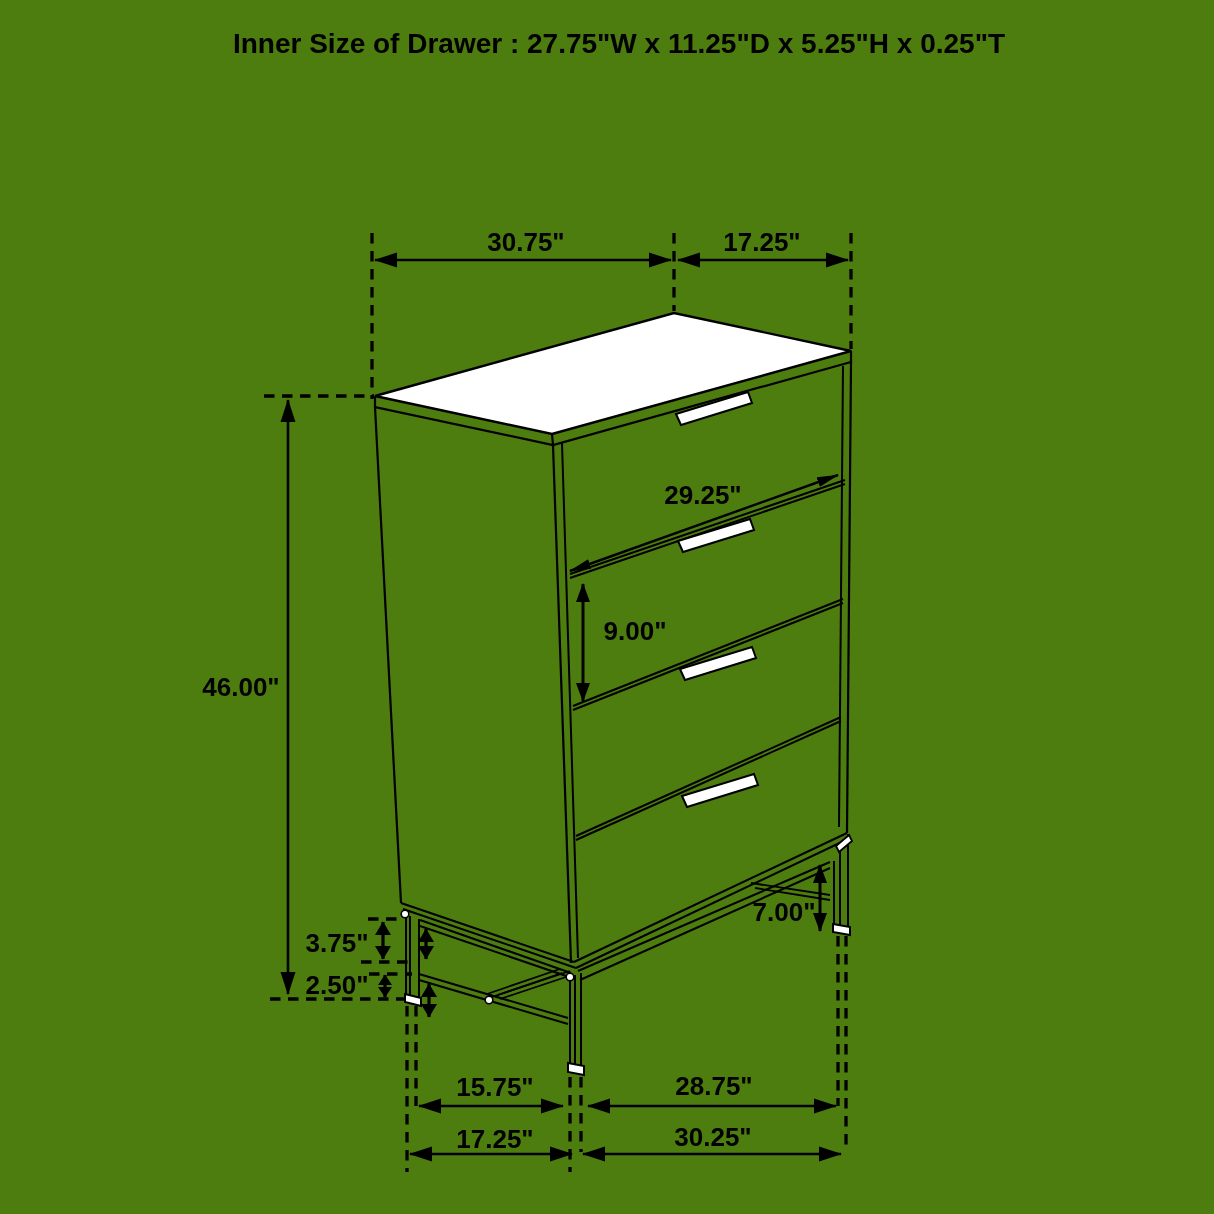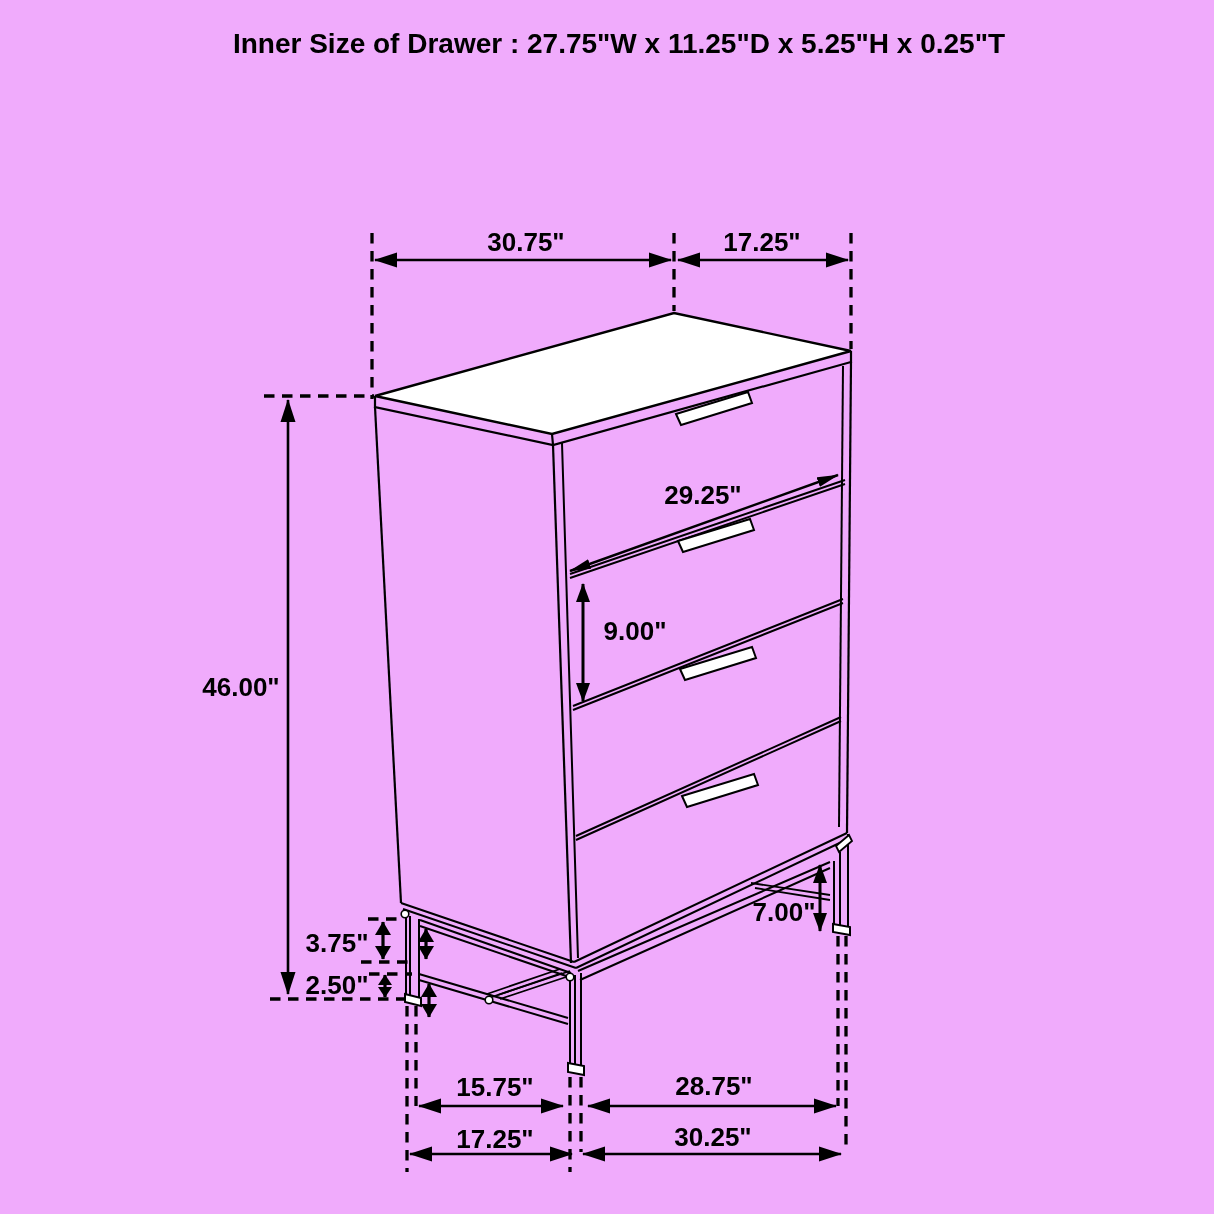--- a/index.html
+++ b/index.html
@@ -1,16 +1,16 @@
 <!DOCTYPE html>
 <html><head>
 <meta charset="utf-8">
 <style>
   html,body{margin:0;padding:0;background:#ffffff;}
-  .wrap{width:1214px;height:1214px;position:relative;background:#f0abfc;}
+  .wrap{width:1214px;height:1214px;position:relative;background:#4d7c0f;}
   text{font-family:"Liberation Sans", sans-serif;font-weight:bold;fill:#000000;}
 </style>
 </head>
 <body>
 <div class="wrap">
 <svg width="1214" height="1214" viewBox="0 0 1214 1214">
 <defs>
   <marker id="ah" orient="auto-start-reverse" markerWidth="26" markerHeight="18" refX="22" refY="8" markerUnits="userSpaceOnUse">
     <path d="M23,8 L0,0.5 L0,15.5 Z" fill="#000"></path>
   </marker>

